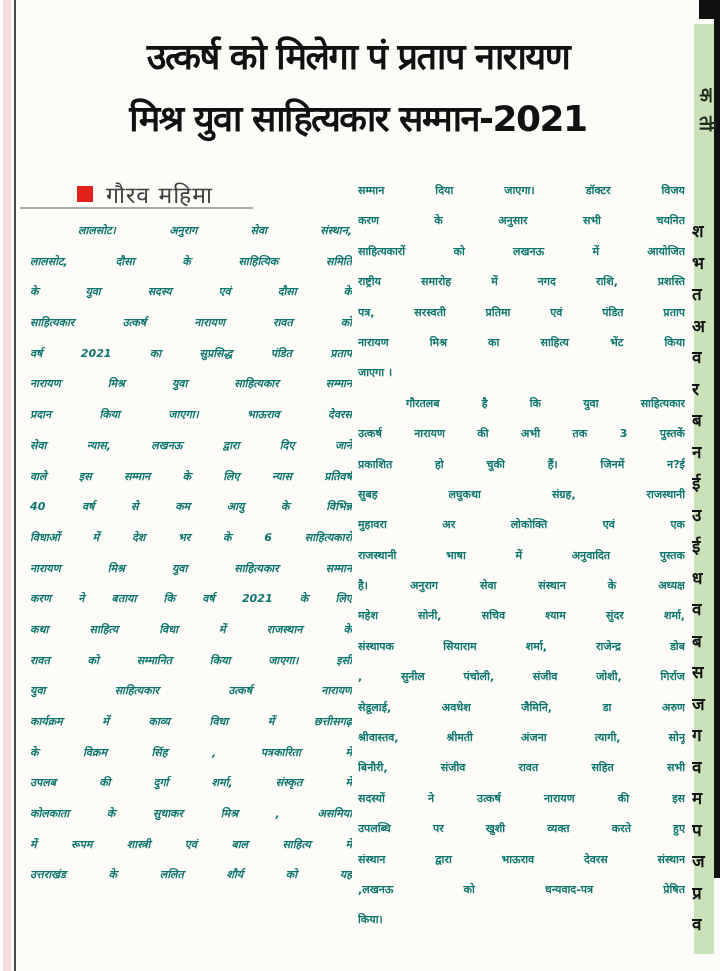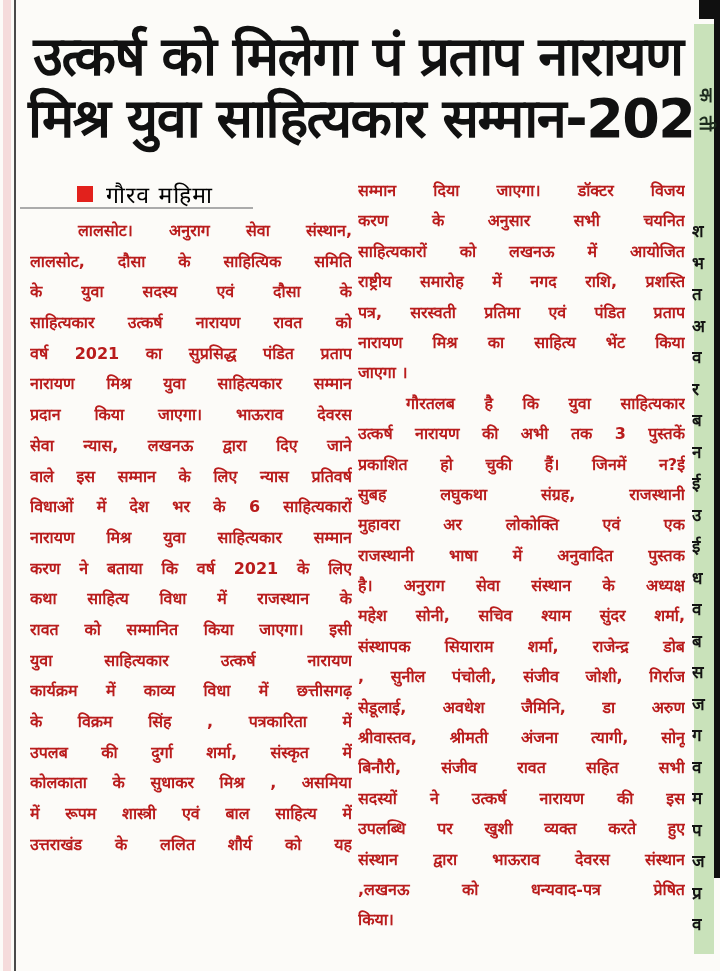--- a/index.html
+++ b/index.html
@@ -6,32 +6,32 @@
   body{
     width:720px;height:971px;position:relative;overflow:hidden;
     background:#fcfbf8;
     font-family:"DejaVu Sans", sans-serif;
     color:#1d1d1d;
   }
   .pink-strip{position:absolute;left:3px;top:0;width:8px;height:971px;}
   .vrule{position:absolute;left:14px;top:0;width:2px;height:971px;background:#4a4a4a;}
   .headline-wrap{position:absolute;left:28px;top:26px;width:660px;text-align:center;}
   .headline-line{
-    font-size:54px;font-weight:bold;line-height:62px;white-space:nowrap;
+    font-size:36px;font-weight:bold;line-height:62px;white-space:nowrap;
     letter-spacing:-1.5px;color:#111;
   }
   .section-row{position:absolute;left:77px;top:178px;display:flex;align-items:center;gap:13px;}
   .bullet{width:16px;height:16px;flex:0 0 auto;}
-  .section-label{font-size:23px;color:#000000;letter-spacing:1px;white-space:nowrap;}
+  .section-label{font-size:23px;color:#404040;letter-spacing:1px;white-space:nowrap;}
   .section-rule{position:absolute;left:20px;top:207px;width:233px;height:2px;background:#ababab;}
   .col{position:absolute;overflow:hidden;}
-  .col-left{left:30px;top:216px;width:322px;height:740px;}
+  .col-left{left:30px;top:216px;width:322px;height:740px;font-style:italic;}
   .col-right{left:358px;top:176px;width:327px;height:765px;}
   .tline{
-    font-size:16px;font-weight:bold;color:#b91c1c;
+    font-size:11px;font-weight:bold;color:#0f766e;
     height:30.7px;line-height:30.7px;overflow:hidden;
     text-align:justify;text-align-last:justify;
   }
   .col-right .tline{height:30.4px;line-height:30.4px;}
   .tline.indent{text-indent:48px;}
   .tline.end{text-align-last:left;}
   .green-strip{position:absolute;left:694px;top:24px;width:20px;height:930px;}
   .black-sliver{position:absolute;left:714px;top:0;width:6px;height:878px;}
   .corner-bar{position:absolute;left:699px;top:0;width:21px;height:19px;}
   .rotated-edge-text{
@@ -67,20 +67,21 @@
 <div class="col col-left">
     <div class="tline indent">लालसोट। अनुराग सेवा संस्थान,</div>
     <div class="tline">लालसोट, दौसा के साहित्यिक समिति</div>
     <div class="tline">के युवा सदस्य एवं दौसा के</div>
     <div class="tline">साहित्यकार उत्कर्ष नारायण रावत को</div>
     <div class="tline">वर्ष 2021 का सुप्रसिद्ध पंडित प्रताप</div>
     <div class="tline">नारायण मिश्र युवा साहित्यकार सम्मान</div>
     <div class="tline">प्रदान किया जाएगा।  भाऊराव देवरस</div>
     <div class="tline">सेवा न्यास, लखनऊ द्वारा दिए जाने</div>
     <div class="tline">वाले इस सम्मान के लिए न्यास प्रतिवर्ष</div>
+    <div class="tline">40 वर्ष से कम आयु के विभिन्न</div>
     <div class="tline">विधाओं में देश भर के 6 साहित्यकारों</div>
     <div class="tline">नारायण मिश्र युवा साहित्यकार सम्मान</div>
     <div class="tline">करण ने बताया कि वर्ष 2021 के लिए</div>
     <div class="tline">कथा साहित्य विधा में राजस्थान के</div>
     <div class="tline">रावत को सम्मानित किया जाएगा। इसी</div>
     <div class="tline">युवा  साहित्यकार उत्कर्ष नारायण</div>
     <div class="tline">कार्यक्रम में काव्य विधा में छत्तीसगढ़</div>
     <div class="tline">के विक्रम सिंह , पत्रकारिता में</div>
     <div class="tline">उपलब की दुर्गा शर्मा, संस्कृत में</div>
     <div class="tline">कोलकाता के सुधाकर मिश्र , असमिया</div>

